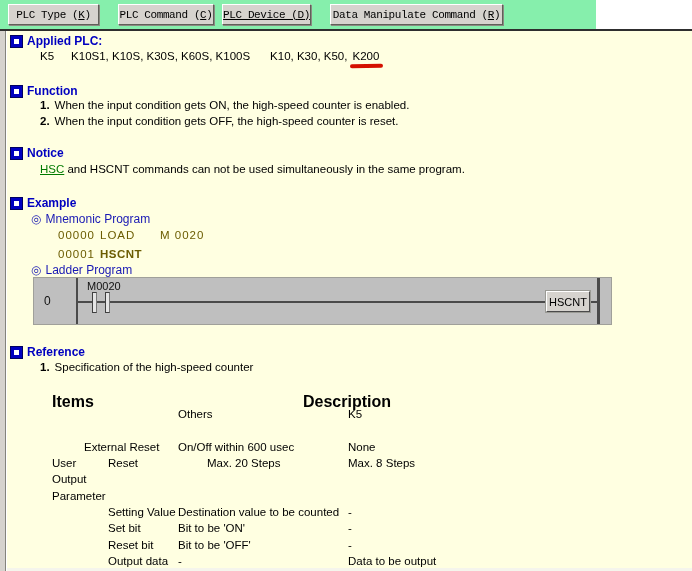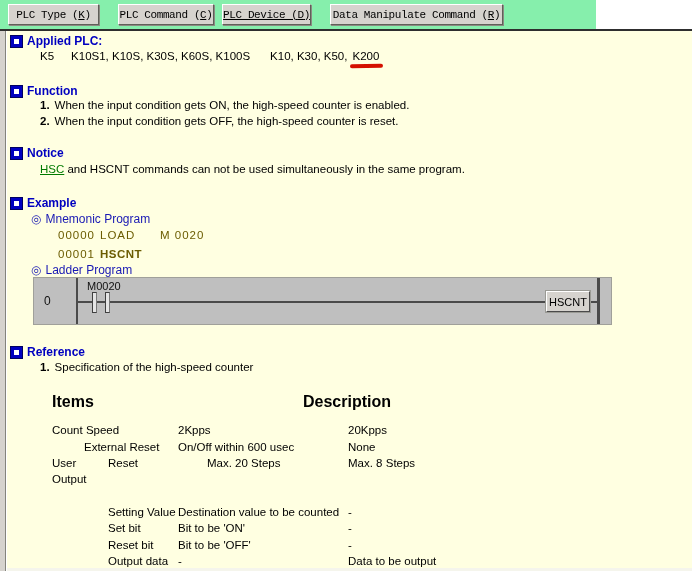--- a/index.html
+++ b/index.html
@@ -151,39 +151,41 @@
 
   <div class="sec-icon" style="left:10px;top:346px;"></div>
   <div class="sec-title" style="left:27px;top:345px;">Reference</div>
   <div class="body-row" style="left:40px;top:361px;">
     <span class="num">1.</span><span>Specification of the high-speed counter</span>
   </div>
 
   <div class="thead-cell" style="left:52px;">Items</div>
   <div class="thead-cell" style="left:303px;">Description</div>
   <div id="spec-table">
-      <div class="trow" style="top: 16px;">
-        <span class="tcell" style="left: 0px;">Count Speed</span>
-        <span class="tcell" style="left: 126px;">2Kpps</span>
-        <span class="tcell" style="left: 296px;">20Kpps</span>
+      <div class="trow" style="top: 0px;">
+        <span class="tcell" style="left: 126px;">Others</span>
+        <span class="tcell" style="left: 296px;">K5</span>
       </div>
       <div class="trow" style="top: 33px;">
         <span class="tcell" style="left: 0px; padding-left: 32px;">External Reset</span>
         <span class="tcell" style="left: 126px;">On/Off within 600 usec</span>
         <span class="tcell" style="left: 296px;">None</span>
       </div>
       <div class="trow" style="top: 49px;">
         <span class="tcell" style="left: 0px;">User</span>
         <span class="tcell" style="left: 56px;">Reset</span>
         <span class="tcell" style="left: 126px; padding-left: 29px;">Max. 20 Steps</span>
         <span class="tcell" style="left: 296px;">Max. 8 Steps</span>
       </div>
       <div class="trow" style="top: 65px;">
         <span class="tcell" style="left: 0px;">Output</span>
       </div>
+      <div class="trow" style="top: 82px;">
+        <span class="tcell" style="left: 0px;">Parameter</span>
+      </div>
       <div class="trow" style="top: 98px;">
         <span class="tcell" style="left: 56px;">Setting Value</span>
         <span class="tcell" style="left: 126px;">Destination value to be counted</span>
         <span class="tcell" style="left: 296px;">-</span>
       </div>
       <div class="trow" style="top: 114px;">
         <span class="tcell" style="left: 56px;">Set bit</span>
         <span class="tcell" style="left: 126px;">Bit to be 'ON'</span>
         <span class="tcell" style="left: 296px;">-</span>
       </div>

